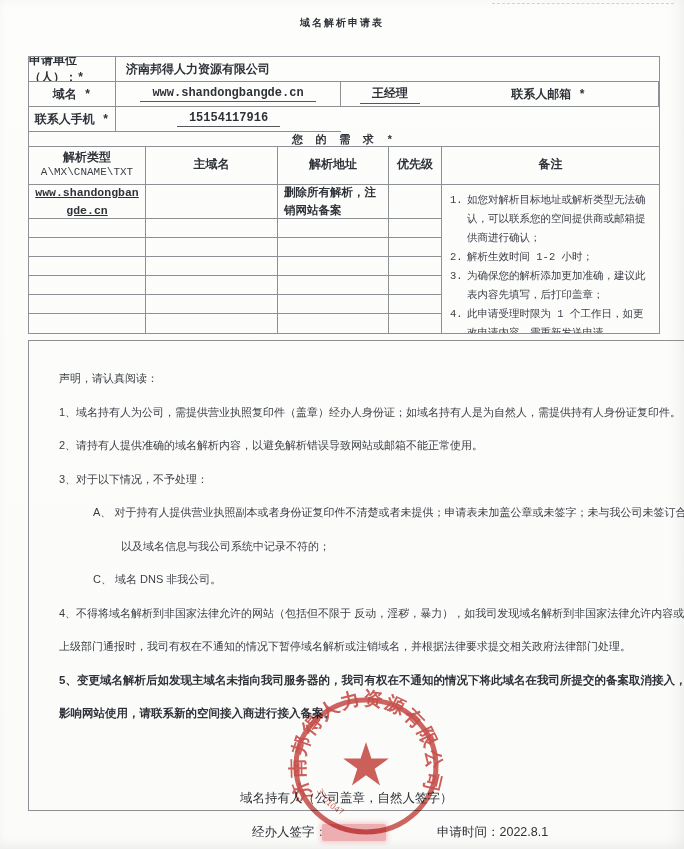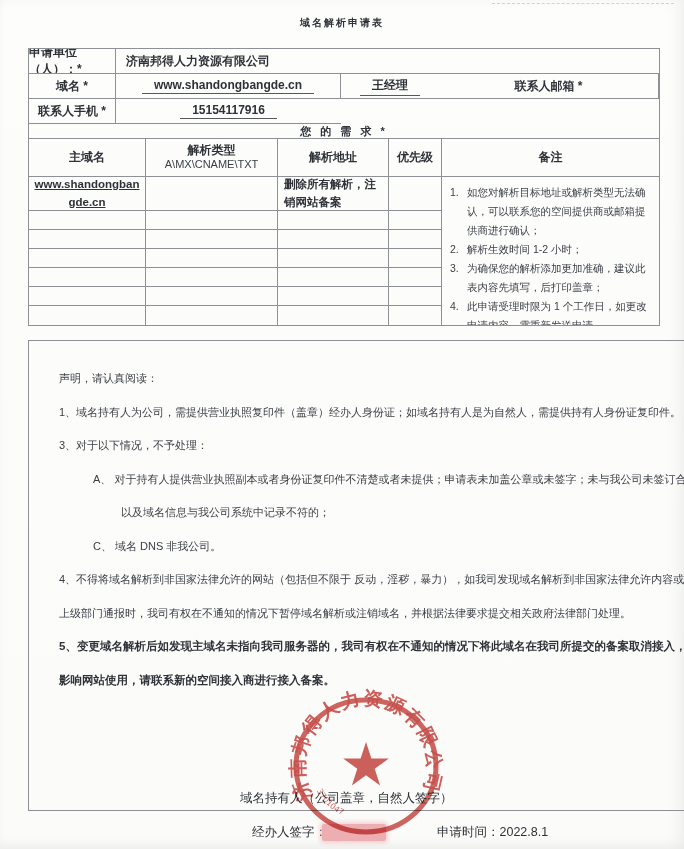--- a/index.html
+++ b/index.html
@@ -24,23 +24,24 @@
     position:absolute;top:3px;left:492px;width:182px;height:0;
     border-top:1px dashed #d2d2d0;
   }
   .doc-title{
     position:absolute;top:16px;left:0;width:100%;
     text-align:center;font-size:10px;font-weight:bold;
     letter-spacing:2px;color:var(--ink-bold);margin:0;
   }
   
   .big-table{
-    position:absolute;left:28px;top:48px;width:630px;
+    position:absolute;left:28px;top:56px;width:630px;
     border:1px solid var(--bc);
     box-sizing:content-box;
+    font-family:Liberation Mono, monospace;
   }
   .t1{display:grid;grid-template-columns:87px 225px 98px 220px;grid-auto-rows:25px;}
   .t2{display:grid;grid-template-columns:117px 132px 111px 53px 217px;
       grid-template-rows:38px 34px repeat(6,19px);}
   .c{
     box-sizing:border-box;
     border-right:1px solid var(--bc);
     border-bottom:1px solid var(--bc);
     display:flex;align-items:center;justify-content:center;
     font-size:12px;overflow:hidden;
@@ -137,25 +138,25 @@
       <div class="c lbl">联系人手机 *</div>
       <div class="c nr">
           <span class="uv">15154117916</span>
         </div>
     </div>
 
     <div class="strip">您 的 需 求 *</div>
 
     <div class="t2">
 
-      <div class="c hdr">主域名</div>
       <div class="c hdr">
         <span>解析类型</span>
         <span class="sub">A\MX\CNAME\TXT</span>
       </div>
+      <div class="c hdr">主域名</div>
       <div class="c hdr">解析地址</div>
       <div class="c hdr">优先级</div>
       <div class="c hdr nr">备注</div>
 
       <div class="c notes-cell">
         <div class="note">
             <span class="n">1.</span>
             <span class="tx">如您对解析目标地址或解析类型无法确认，可以联系您的空间提供商或邮箱提供商进行确认；</span>
           </div>
         <div class="note">
@@ -202,20 +203,21 @@
       <div class="c nb"></div>
         <div class="c nb"></div>
         <div class="c nb"></div>
         <div class="c nb"></div>
     </div>
   </div>
 
   <div class="decl-box">
     <div class="dl first">声明，请认真阅读：</div>
     <div class="dl">1、域名持有人为公司，需提供营业执照复印件（盖章）经办人身份证；如域名持有人是为自然人，需提供持有人身份证复印件。</div>
+    <div class="dl">2、请持有人提供准确的域名解析内容，以避免解析错误导致网站或邮箱不能正常使用。</div>
     <div class="dl">3、对于以下情况，不予处理：</div>
     <div class="dl ind1">A、 对于持有人提供营业执照副本或者身份证复印件不清楚或者未提供；申请表未加盖公章或未签字；未与我公司未签订合同</div>
     <div class="dl ind2">以及域名信息与我公司系统中记录不符的；</div>
     <div class="dl ind1">C、 域名 DNS 非我公司。</div>
     <div class="dl">4、不得将域名解析到非国家法律允许的网站（包括但不限于 反动，淫秽，暴力），如我司发现域名解析到非国家法律允许内容或</div>
     <div class="dl">上级部门通报时，我司有权在不通知的情况下暂停域名解析或注销域名，并根据法律要求提交相关政府法律部门处理。</div>
     <div class="dl bold">5、变更域名解析后如发现主域名未指向我司服务器的，我司有权在不通知的情况下将此域名在我司所提交的备案取消接入，为不</div>
     <div class="dl bold">影响网站使用，请联系新的空间接入商进行接入备案。</div>
   </div>
 

